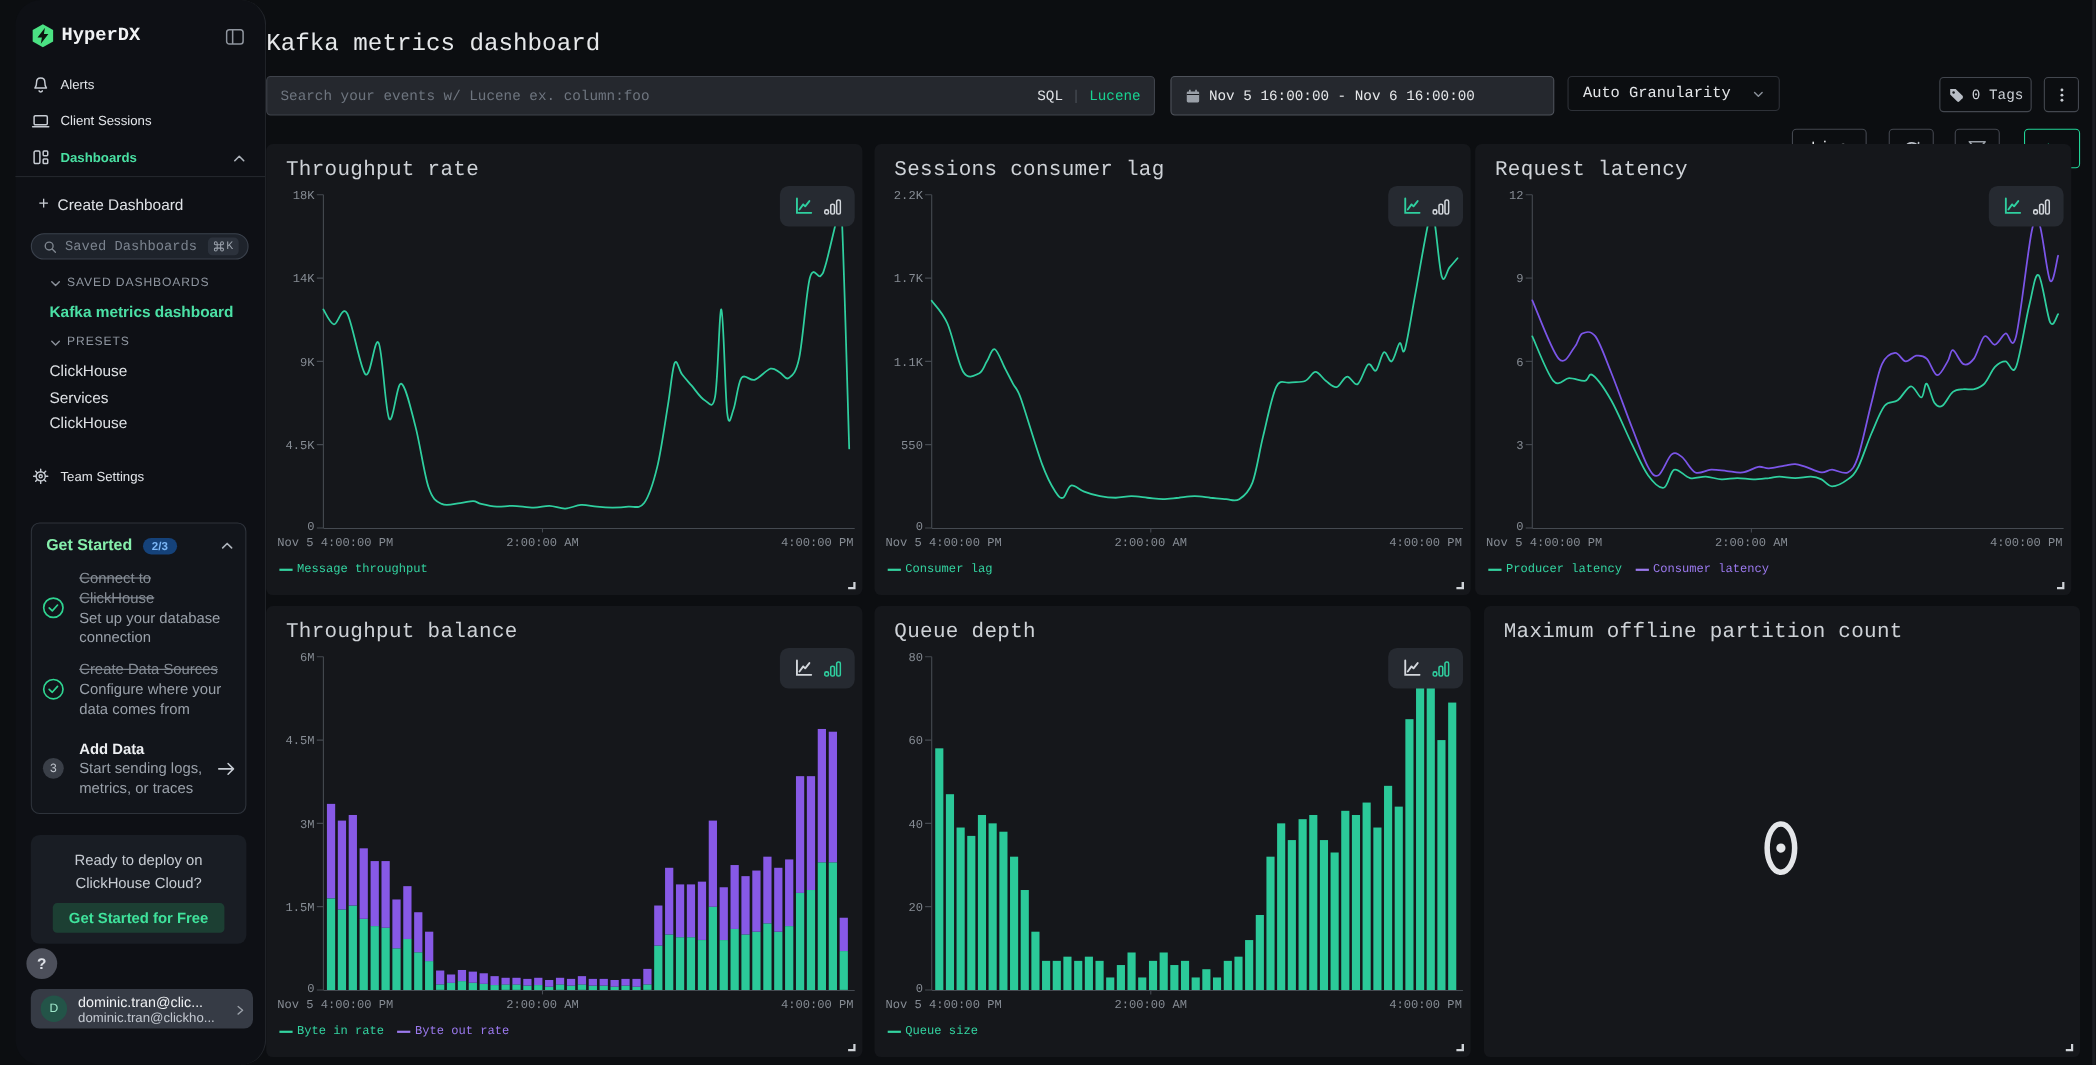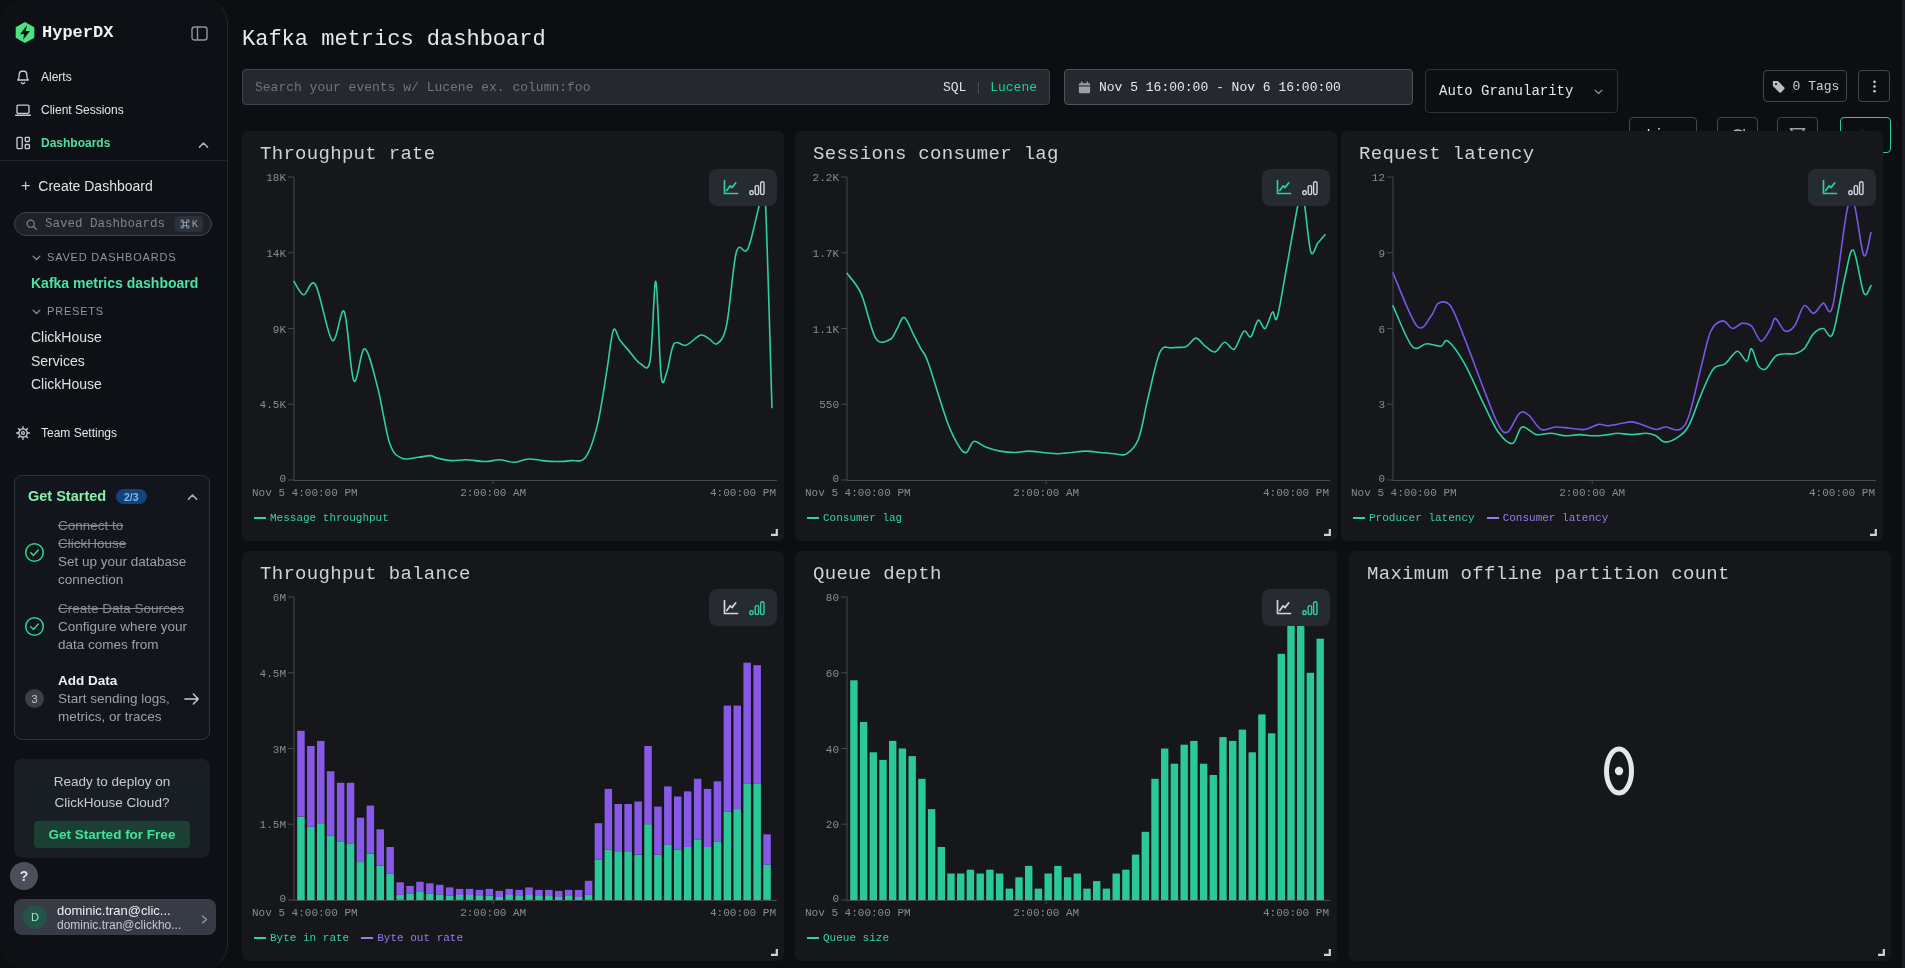--- a/index.html
+++ b/index.html
@@ -1,17 +1,17 @@
 <!DOCTYPE html>
 <html><head><meta charset="utf-8"><style>
 * { margin:0; padding:0; box-sizing:border-box; }
 html,body { width:1905px; height:968px; overflow:hidden; background:#0c0e11;
   font-family:"Liberation Sans",sans-serif; }
 .mono { font-family:"Liberation Mono",monospace; }
-#sidebar { position:absolute; left:0; top:0; width:228px; height:968px;
+#sidebar { position:absolute; left:14px; top:0; width:228px; height:968px;
   background:#0e1015; border-right:1px solid #23262c;border-radius:23px; }
 #main { position:absolute; left:228px; top:0; width:1677px; height:968px; }
 .panel { position:absolute; background:#15171b; border-radius:6px; }
 .ptitle { position:absolute; left:18px; top:12px; font-family:"Liberation Mono",monospace;
   font-size:19px; color:#ced2d7; letter-spacing:0.3px; }
 .ax { font-family:"Liberation Mono",monospace; font-size:11px; fill:#868c94; }
 .toggle { position:absolute; left:467px; top:38px; width:68px; height:37px;
   background:#262a31; border-radius:8px; display:flex; align-items:center; justify-content:center; }
 .legend { position:absolute; left:12px; top:381px; font-family:"Liberation Mono",monospace;
   font-size:11px; display:flex; gap:12px; align-items:center; }
@@ -188,21 +188,21 @@
   </div>
   <div style="position:absolute;left:836px;top:69px;width:349px;height:36px;background:#25282e;border:1px solid #4e525a;border-radius:4px;display:flex;align-items:center;padding:0 12px;gap:7px">
     <svg width="15" height="15" viewBox="0 0 24 24">
         <rect x="3" y="5" width="18" height="16" rx="2" fill="#9aa0a8"></rect>
         <line x1="7.5" y1="2.5" x2="7.5" y2="7" stroke="#9aa0a8" stroke-width="2.4"></line>
         <line x1="16.5" y1="2.5" x2="16.5" y2="7" stroke="#9aa0a8" stroke-width="2.4"></line>
         <line x1="3" y1="9.5" x2="21" y2="9.5" stroke="#17191d" stroke-width="1.6"></line>
       </svg>
       <span class="mono" style="color:#e6e8ea;font-size:13px">Nov 5 16:00:00 - Nov 6 16:00:00</span>
   </div>
-  <div style="position:absolute;left:1197px;top:69px;width:193px;height:44px;border:1px solid #2e3138;border-radius:4px;display:flex;align-items:center;padding:0 13px;justify-content:space-between">
+  <div style="position:absolute;left:1197px;top:69px;width:193px;height:32px;border:1px solid #2e3138;border-radius:4px;display:flex;align-items:center;padding:0 13px;justify-content:space-between">
     <span class="mono" style="color:#e4e6e9;font-size:14px">Auto Granularity</span>
       <svg width="11" height="11" viewBox="0 0 16 16">
         <path d="M3 6 L8 11 L13 6" fill="none" stroke="#8b919a" stroke-width="1.9" stroke-linecap="round" stroke-linejoin="round"></path>
       </svg>
   </div>
   <div class="btn mono" style="left:1401px;top:69px;width:68px;height:36px;font-size:14px;color:#e8eaec">Live</div>
   <div class="btn" style="left:1489px;top:69px;width:41px;height:37px">
       <svg width="21" height="21" viewBox="0 0 24 24">
         <path d="M18.5 8.5 A7.5 7.5 0 1 0 20 12" fill="none" stroke="#b9bec6" stroke-width="1.7" stroke-linecap="round"></path>
         <path d="M15.5 8.8 L19.3 9.1 L19.6 5.2" fill="none" stroke="#b9bec6" stroke-width="1.7" stroke-linecap="round" stroke-linejoin="round"></path>

